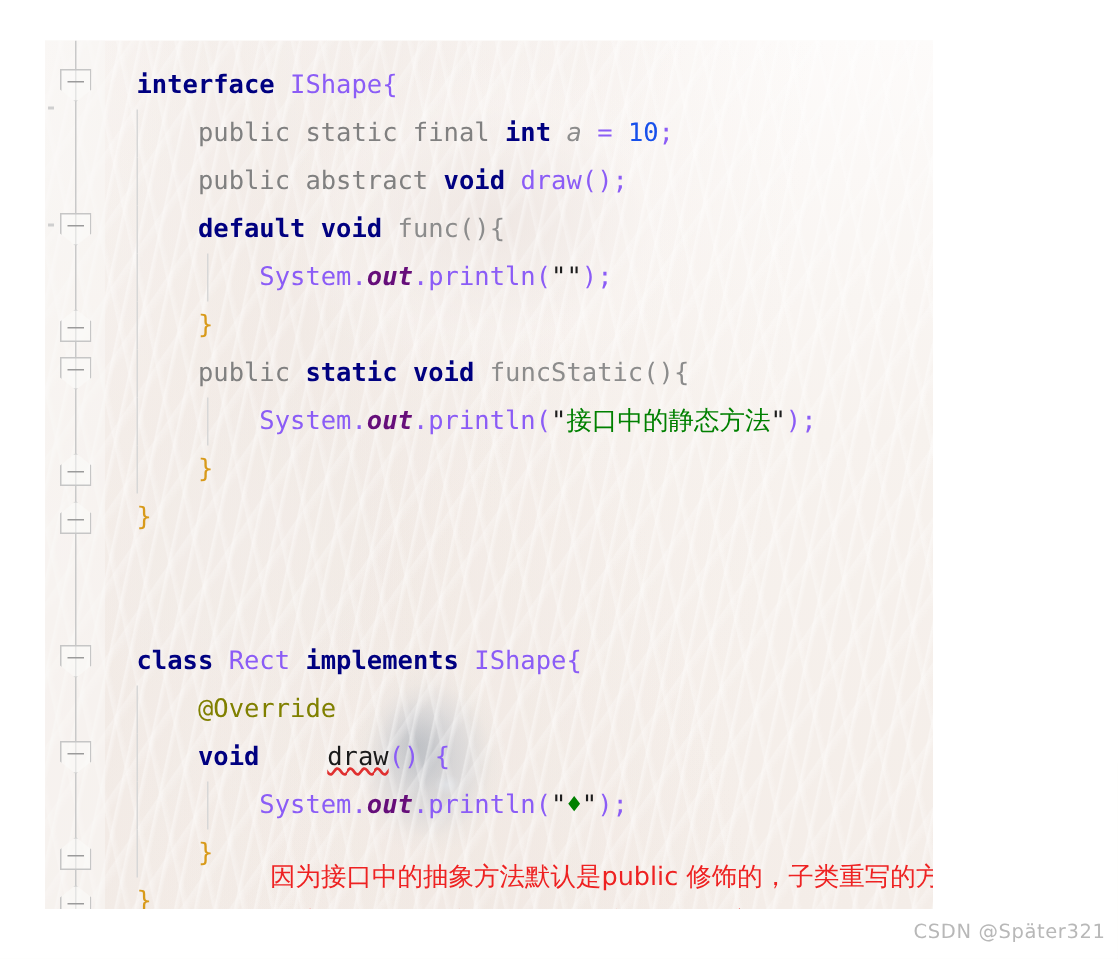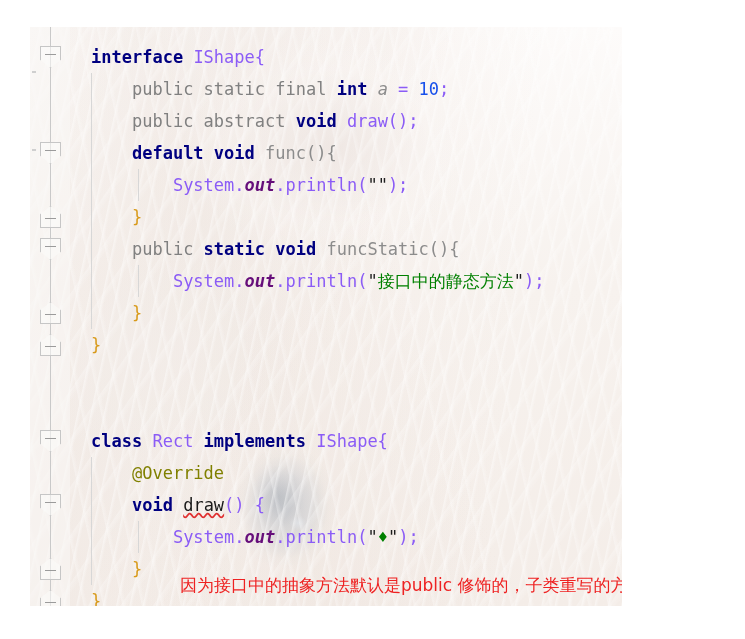--- a/index.html
+++ b/index.html
@@ -137,21 +137,21 @@
   .mod    { color: #808080; }
   .plain  { color: #8b5cf6; }
   .gray   { color: #8c8c8c; }
   .num    { color: #1750eb; }
   .field  { color: #8c8c8c; font-style: italic; }
   .static { color: #660e7a; font-weight: bold; font-style: italic; }
   .str    { color: #008000; }
   .strq   { color: #1d1d1d; }
   .anno   { color: #808000; }
   .br1    { color: #d89a1a; }
-  .err    { text-decoration: underline wavy #e03030; text-decoration-skip-ink: none; }
+  .err    { text-decoration: underline wavy #e03030; text-decoration-skip-ink: none; margin-left: 35px; }
 
   
   .note {
     position: absolute;
     left: 150px;
     font-family: "DejaVu Sans", "Liberation Sans", sans-serif;
     font-size: 17px;
     line-height: 30px;
     color: #ee2222;
     white-space: pre;
@@ -196,13 +196,14 @@
       <div class="minimark" style="top:44px"></div>
       <div class="minimark" style="top:122px"></div>
     </div>
 
     <div class="code" id="code-area"><div class="line" style="margin-top: 14px;"><span></span><span class="kw">interface</span><span class="plain"> </span><span class="plain">IShape{</span></div><div class="line" style="margin-top: 0px;"><span class="indent-guide" style="left: 21px;"></span><span>    </span><span class="mod">public static final </span><span class="kw">int</span><span class="plain"> </span><span class="field">a</span><span class="plain"> = </span><span class="num">10</span><span class="plain">;</span></div><div class="line" style="margin-top: 0px;"><span class="indent-guide" style="left: 21px;"></span><span>    </span><span class="mod">public abstract </span><span class="kw">void</span><span class="plain"> </span><span class="plain">draw();</span></div><div class="line" style="margin-top: 0px;"><span class="indent-guide" style="left: 21px;"></span><span>    </span><span class="kw">default void</span><span class="plain"> </span><span class="gray">func(){</span></div><div class="line" style="margin-top: 0px;"><span class="indent-guide" style="left: 21px;"></span><span class="indent-guide" style="left: 68px;"></span><span>        </span><span class="plain">System.</span><span class="static">out</span><span class="plain">.println(</span><span class="strq">""</span><span class="plain">);</span></div><div class="line" style="margin-top: 0px;"><span class="indent-guide" style="left: 21px;"></span><span>    </span><span class="br1">}</span></div><div class="line" style="margin-top: 0px;"><span class="indent-guide" style="left: 21px;"></span><span>    </span><span class="mod">public </span><span class="kw">static void</span><span class="plain"> </span><span class="gray">funcStatic(){</span></div><div class="line" style="margin-top: 0px;"><span class="indent-guide" style="left: 21px;"></span><span class="indent-guide" style="left: 68px;"></span><span>        </span><span class="plain">System.</span><span class="static">out</span><span class="plain">.println(</span><span class="strq">"</span><span class="str">接口中的静态方法</span><span class="strq">"</span><span class="plain">);</span></div><div class="line" style="margin-top: 0px;"><span class="indent-guide" style="left: 21px;"></span><span>    </span><span class="br1">}</span></div><div class="line" style="margin-top: 0px;"><span></span><span class="br1">}</span></div><div class="line" style="margin-top: 0px;"><span></span></div><div class="line" style="margin-top: 0px;"><span></span></div><div class="line" style="margin-top: 0px;"><span></span><span class="kw">class</span><span class="plain"> Rect </span><span class="kw">implements</span><span class="plain"> IShape{</span></div><div class="line" style="margin-top: 0px;"><span class="indent-guide" style="left: 21px;"></span><span>    </span><span class="anno">@Override</span></div><div class="line" style="margin-top: 0px;"><span class="indent-guide" style="left: 21px;"></span><span>    </span><span class="kw">void</span><span class="plain"> </span><span class="err">draw</span><span class="plain">() {</span></div><div class="line" style="margin-top: 0px;"><span class="indent-guide" style="left: 21px;"></span><span class="indent-guide" style="left: 68px;"></span><span>        </span><span class="plain">System.</span><span class="static">out</span><span class="plain">.println(</span><span class="strq">"</span><span class="str">♦</span><span class="strq">"</span><span class="plain">);</span></div><div class="line" style="margin-top: 0px;"><span class="indent-guide" style="left: 21px;"></span><span>    </span><span class="br1">}</span></div><div class="line" style="margin-top: 0px;"><span></span><span class="br1">}</span></div></div>
 
     <div class="note l1">因为接口中的抽象方法默认是public 修饰的，子类重写的方法</div>
     <div class="note l2">的访问控制权限必须大于等于接口的抽象方法</div>
   </div>
 
+  <div class="watermark">CSDN @Später321</div>
 </div>
 
 </body></html>

